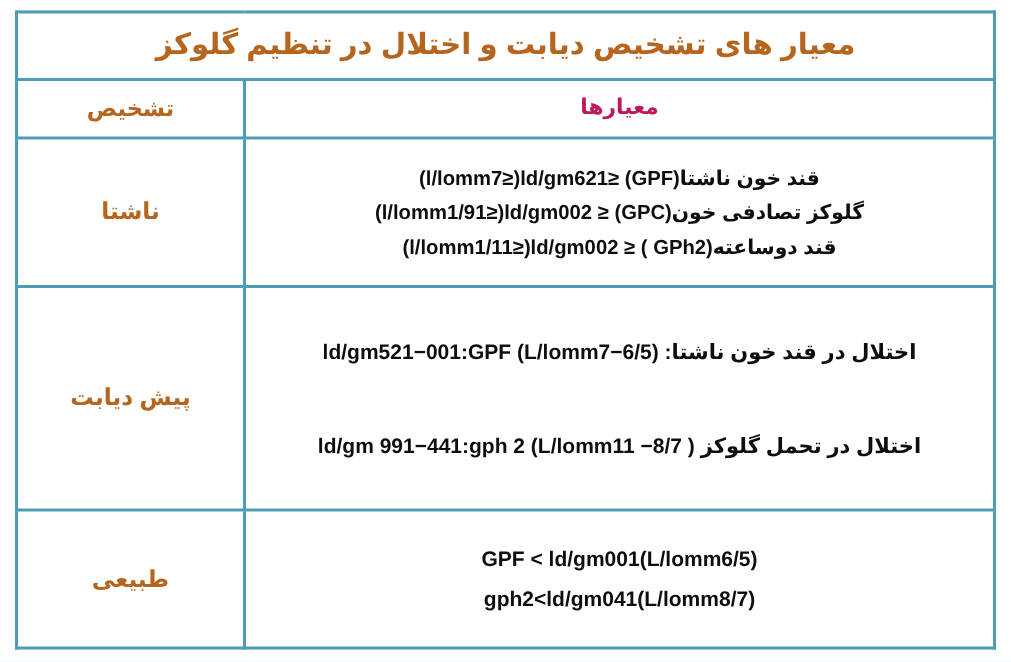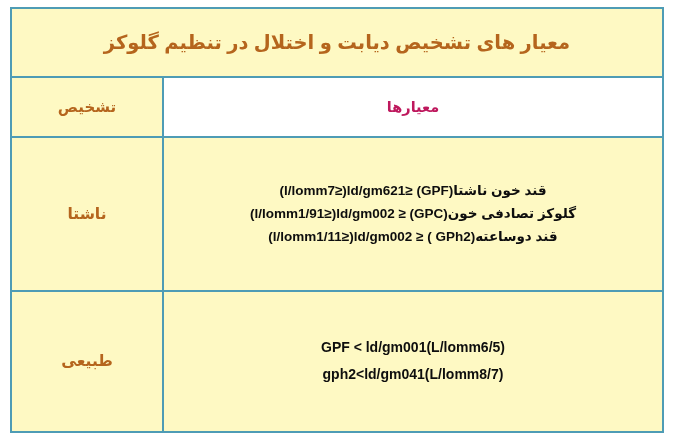--- a/index.html
+++ b/index.html
@@ -30,21 +30,21 @@
     table-layout: fixed;
     border: 2px solid #4e9cb5;
     background: #d5eaf2;
   }
 
   .diag-table td {
     border: 2px solid #4e9cb5;
     padding: 2px 6px;
     vertical-align: middle;
     text-align: center;
-    background: #fef9c3;
+    background: #ffffff;
   }
 
   
   .title-cell {
     height: 38px;
     padding: 0 8px;
   }
   .title-text {
     color: #b5651d;
     font-size: 19.5px;
@@ -146,20 +146,30 @@
         <td class="crit-cell">
           <div class="crit-line">قند خون ناشتا(FPG) ≤126mg/dl(≤7mmol/l)</div>
           <div class="crit-line">گلوکز تصادفی خون(CPG) ≤ 200mg/dl(≤19/1mmol/l)</div>
           <div class="crit-line">قند دوساعته(2hPG ) ≤ 200mg/dl(≤11/1mmol/l)</div>
         </td>
         <td>
           <span class="row-label">ناشتا</span>
         </td>
       </tr>
 
+      <tr class="row-prediabetes">
+        <td class="crit-cell">
+          <div class="crit-line">اختلال در قند خون ناشتا: (5/6−7mmol/L) FPG:100−125mg/dl</div>
+          <div class="pre-spacer"></div>
+          <div class="crit-line">اختلال در تحمل گلوکز ( 7/8− 11mmol/L) 2 hpg:144−199 mg/dl</div>
+        </td>
+        <td>
+          <span class="row-label">پیش دیابت</span>
+        </td>
+      </tr>
 
       <tr class="row-normal">
         <td class="crit-cell">
           <div class="crit-line">(5/6mmol/L)100mg/dl &gt; FPG</div>
           <div class="crit-line">(7/8mmol/L)140mg/dl&gt;2hpg</div>
         </td>
         <td>
           <span class="row-label">طبیعی</span>
         </td>
       </tr>

